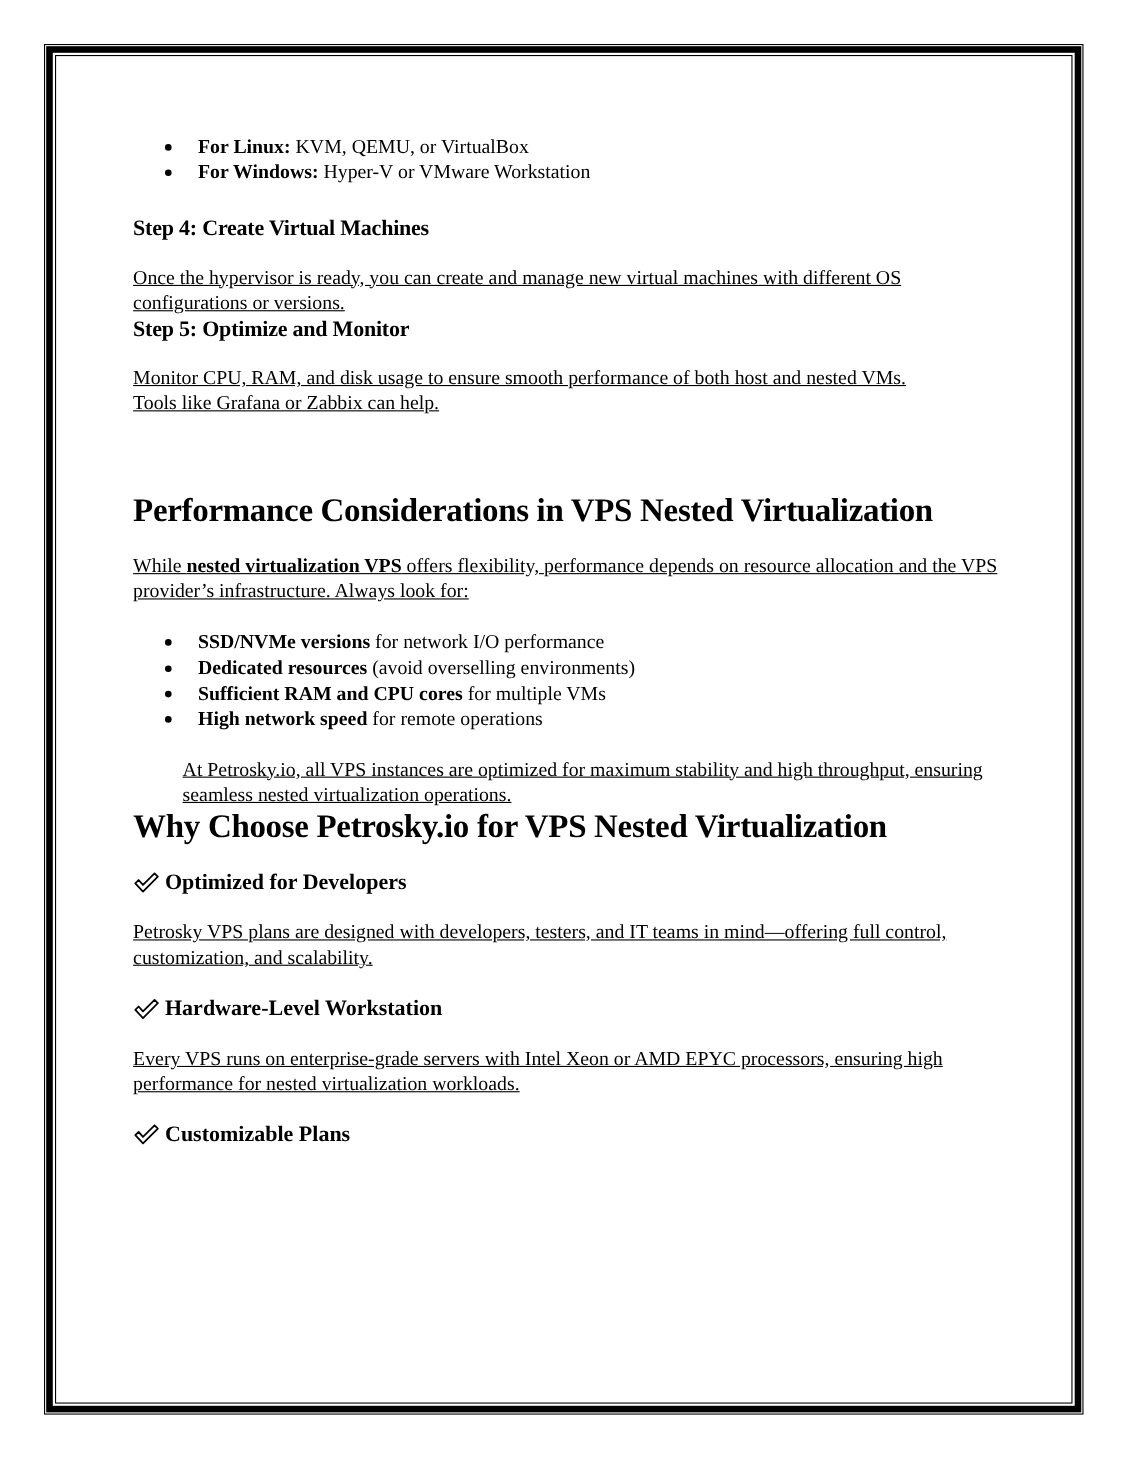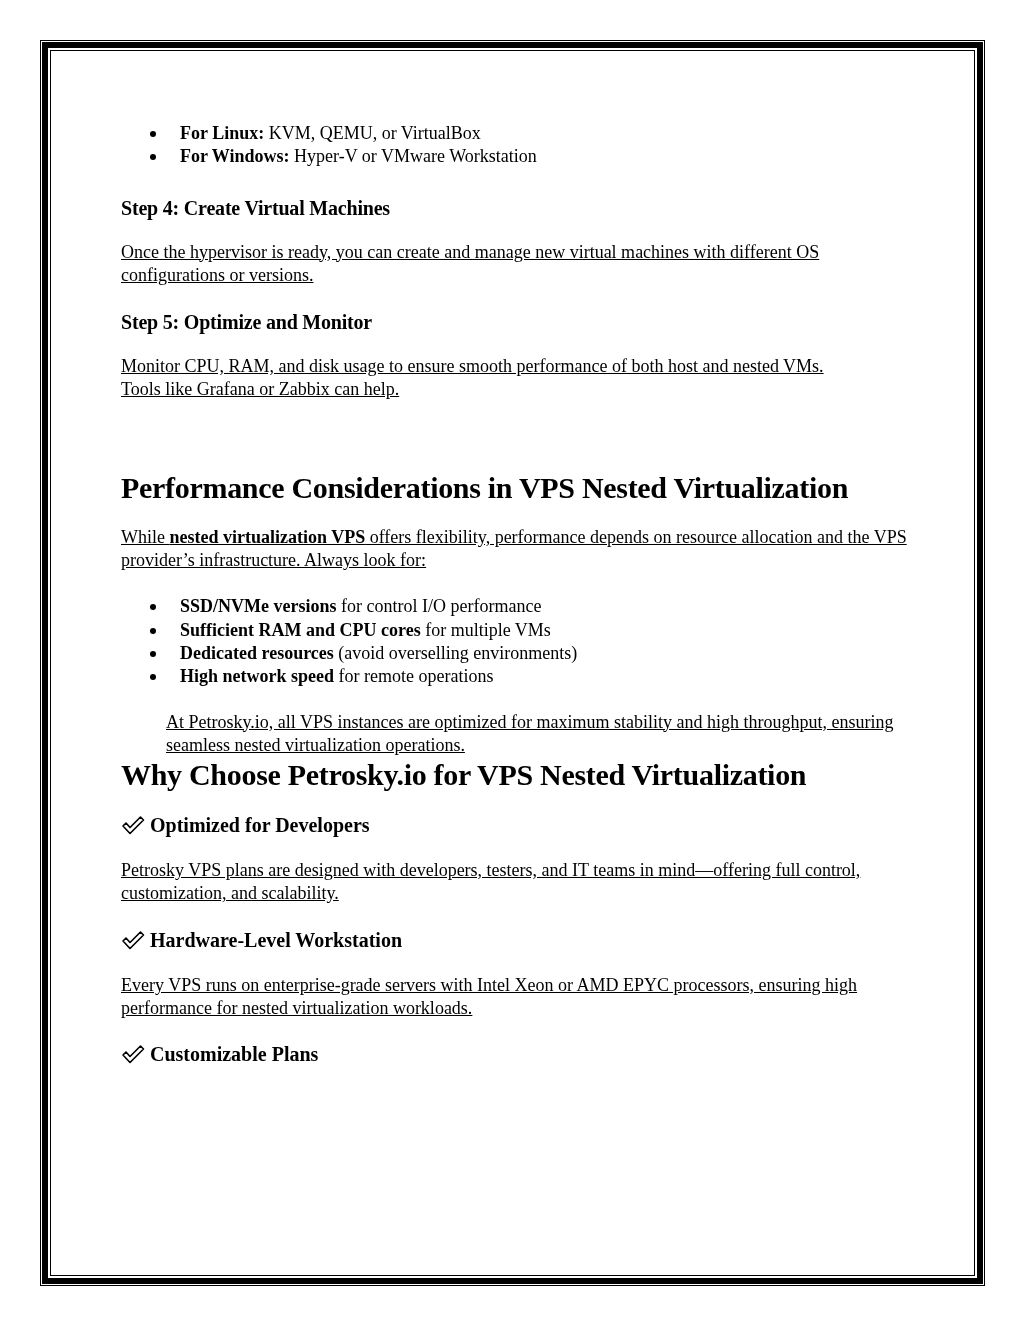--- a/index.html
+++ b/index.html
@@ -117,40 +117,40 @@
     </li>
     <li>
       <span class="dot"></span>
       <b>For Windows:</b><span style="white-space:pre"> Hyper-V or VMware Workstation</span>
     </li>
   </ul>
 
   <h3 class="step" style="margin-top:27px;">Step 4: Create Virtual Machines</h3>
   <p class="body" style="margin-top:21px;">Once the hypervisor is ready, you can create and manage new virtual machines with different OS configurations or versions.</p>
 
-  <h3 class="step" style="margin-top:23px;">Step 5: Optimize and Monitor</h3>
+  <h3 class="step" style="">Step 5: Optimize and Monitor</h3>
   <p class="body" style="margin-top:21px; width:745px;">Monitor CPU, RAM, and disk usage to ensure smooth performance of both host and nested VMs. Tools like Grafana or Zabbix can help.</p>
 
   <h2 class="section" style="margin-top:68px;">Performance Considerations in VPS Nested Virtualization</h2>
   <p class="body" style="margin-top:20px;">
     <span style="white-space:pre">While </span><b>nested virtualization VPS</b><span> offers flexibility, performance depends on resource allocation and the VPS provider’s infrastructure. Always look for:</span>
   </p>
 
   <ul class="bullets" style="margin-top:23px;">
     <li>
       <span class="dot"></span>
-      <b>SSD/NVMe versions</b><span style="white-space:pre"> for control I/O performance</span>
+      <b>SSD/NVMe versions</b><span style="white-space:pre"> for network I/O performance</span>
+    </li>
+    <li>
+      <span class="dot"></span>
+      <b>Dedicated resources</b><span style="white-space:pre"> (avoid overselling environments)</span>
     </li>
     <li>
       <span class="dot"></span>
       <b>Sufficient RAM and CPU cores</b><span style="white-space:pre"> for multiple VMs</span>
-    </li>
-    <li>
-      <span class="dot"></span>
-      <b>Dedicated resources</b><span style="white-space:pre"> (avoid overselling environments)</span>
     </li>
     <li>
       <span class="dot"></span>
       <b>High network speed</b><span style="white-space:pre"> for remote operations</span>
     </li>
   </ul>
 
   <p class="body" style="margin-top:22px; width:760px;margin-left:45px;">At Petrosky.io, all VPS instances are optimized for maximum stability and high throughput, ensuring seamless nested virtualization operations.</p>
 
   <h2 class="section" style="">Why Choose Petrosky.io for VPS Nested Virtualization</h2>

